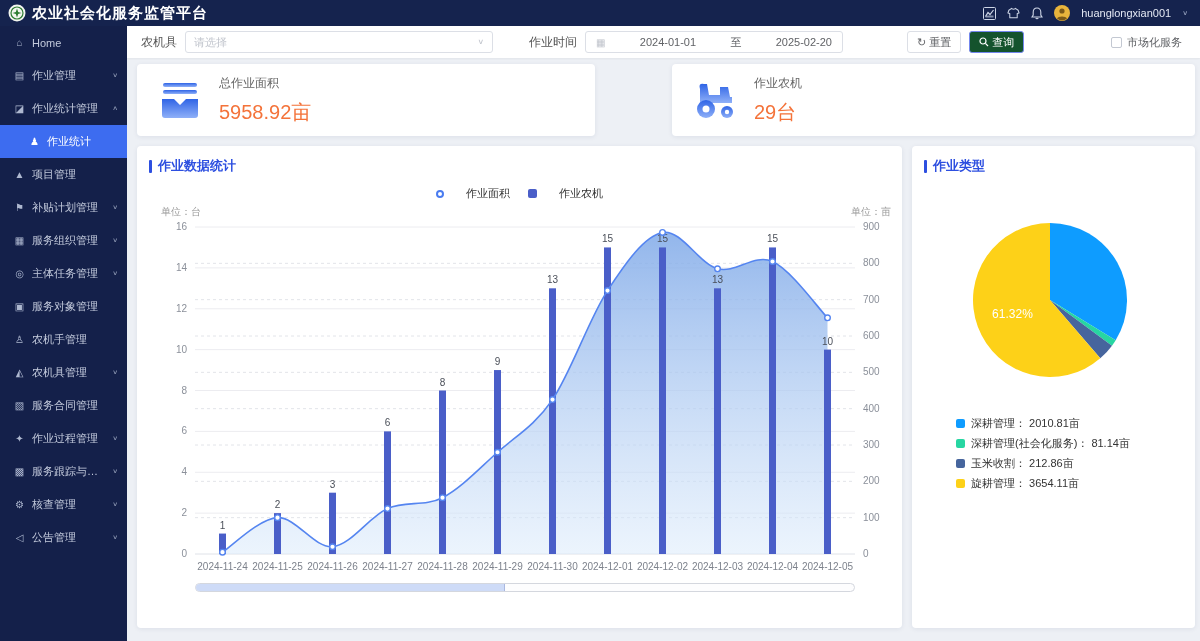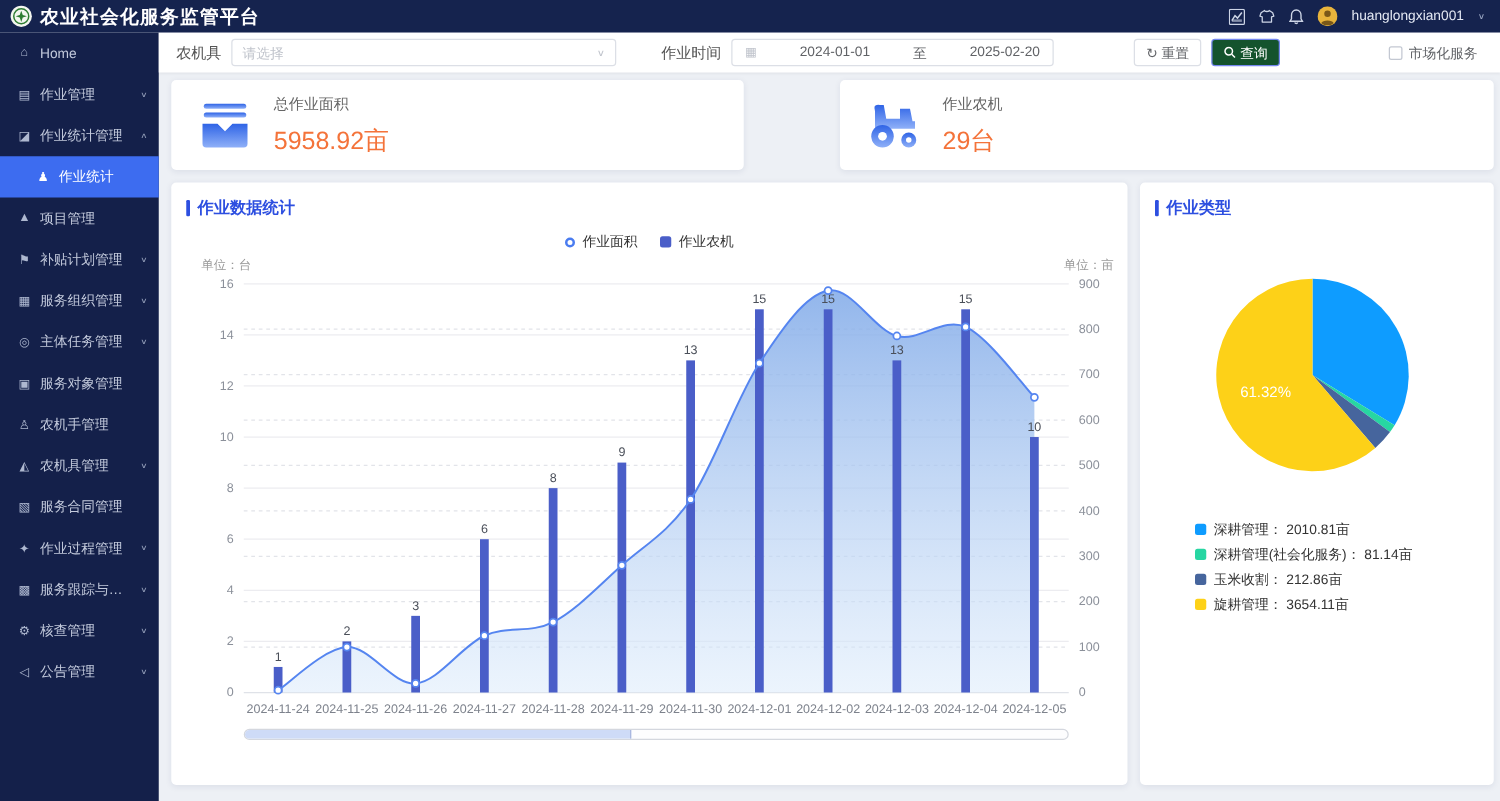--- a/index.html
+++ b/index.html
@@ -62,21 +62,21 @@
   .chart-card { position:absolute; top:120px; bottom:13px; background:#fff; border-radius:4px;
                 box-shadow:0 1px 5px rgba(20,40,90,.08); }
   .chart-card.left { left:10px; width:765px; }
   .chart-card.right { left:785px; width:283px; }
   .card-title { display:flex; align-items:center; font-size:13px; font-weight:bold; color:#2d4fe0;
                 padding:11px 12px 0; }
   .card-title::before { content:""; width:3px; height:13px; background:#2d4fe0; margin-right:6px; border-radius:1px; }
 
   .combo-legend { position:absolute; top:40px; left:0; right:0; display:flex; justify-content:center;
                   align-items:center; gap:18px; font-size:11px; color:#333; }
-  .combo-legend .item { display:flex; align-items:center; gap:6px; cursor:pointer; }
+  .combo-legend .item { display:flex; align-items:center; gap:22px; cursor:pointer; }
   .marker-ring { width:8px; height:8px; border:2px solid #4a7cf0; border-radius:50%; background:#fff; }
   .marker-square { width:9px; height:9px; background:#4a5ec8; border-radius:2px; }
 
   #combo-svg { position:absolute; top:55px; left:0; }
   .dz-track { position:absolute; left:58px; width:660px; top:437px; height:9px; border:1px solid #d4d7de;
               border-radius:5px; background:#fdfdfe; overflow:hidden; cursor:pointer; }
   .dz-fill { height:100%; background:#cedbf7; border-right:1px solid #aab8e0; }
 
   #pie-svg { position:absolute; top:50px; left:0; }
   .pie-legend { position:absolute; top:270px; left:44px; font-size:11px; color:#333; }

